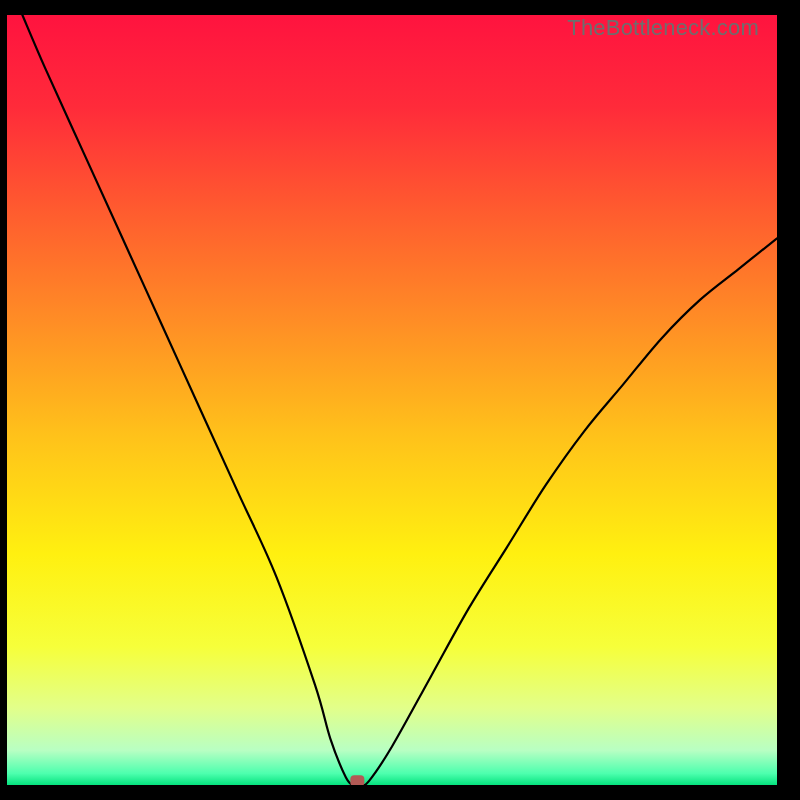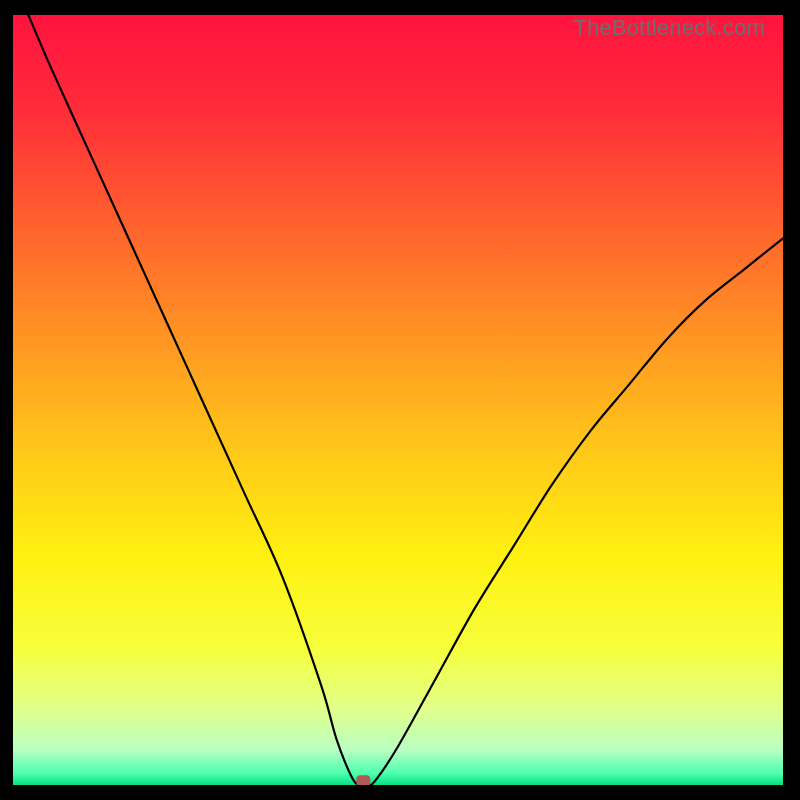--- a/index.html
+++ b/index.html
@@ -6,21 +6,21 @@
     margin: 0;
     padding: 0;
     width: 800px;
     height: 800px;
     background: #000;
     overflow: hidden;
     font-family: Arial, Helvetica, sans-serif;
   }
   .frame {
     position: absolute;
-    left: 13px;
+    left: 7px;
     top: 15px;
     width: 770px;
     height: 770px;
     background: #fef9c3;
   }
   .plot-area {
     position: absolute;
     left: 0;
     top: 0;
     width: 770px;

